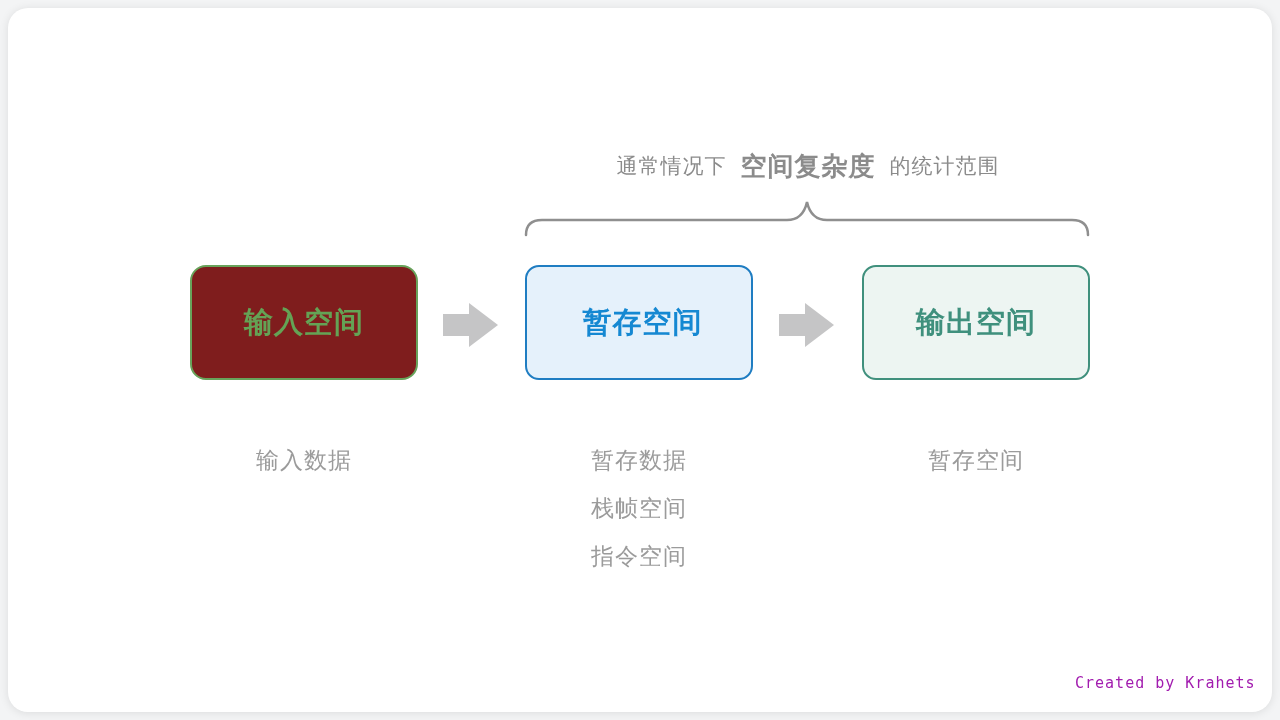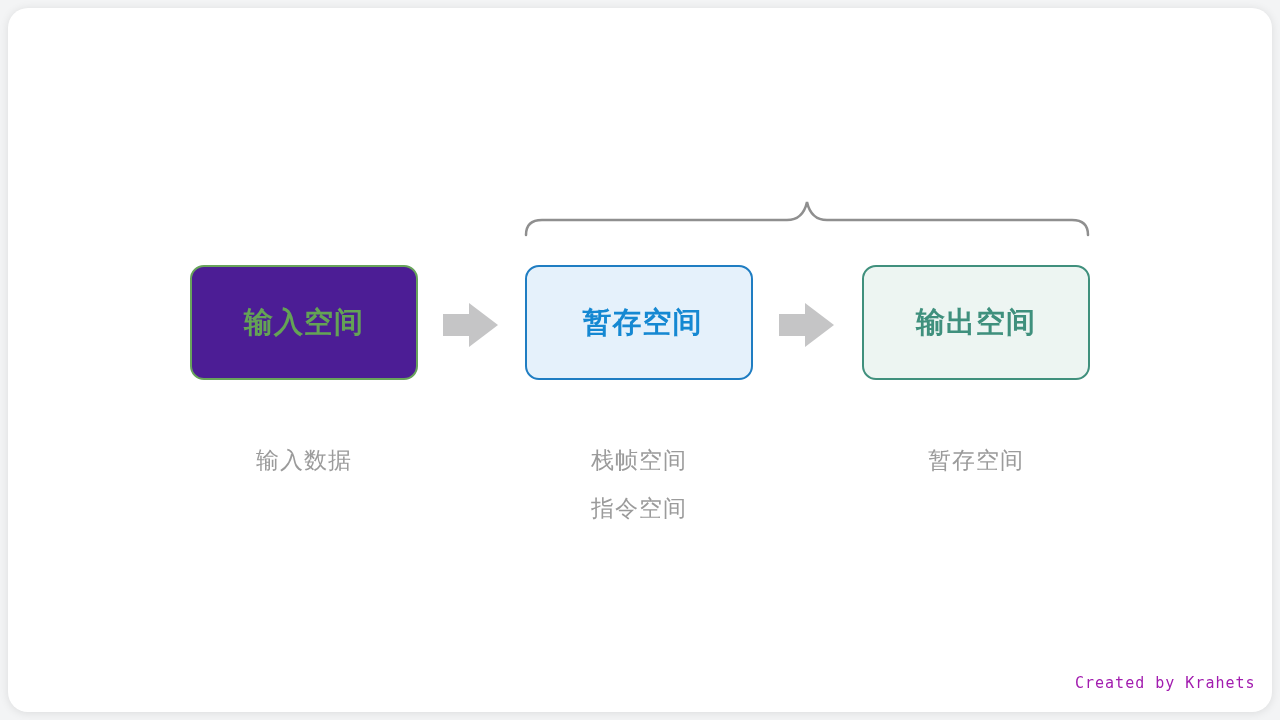--- a/index.html
+++ b/index.html
@@ -30,21 +30,21 @@
   .brace-wrap { left: 524px; top: 198px; width: 566px; height: 40px; }
 
   
   .node {
     width: 228px; height: 115px; top: 265px;
     border-radius: 14px; border: 2.5px solid;
     display: flex; align-items: center; justify-content: center;
     box-sizing: border-box;
     font-size: 29px; font-weight: 800; letter-spacing: 1px;
   }
-  .node-input  { left: 190px; border-color: #68a35b; background: #4c1d95; color: #64a355; }
+  .node-input  { left: 190px; border-color: #68a35b; background: #7f1d1d; color: #64a355; border-radius: 16px; }
   .node-buffer { left: 525px; border-color: #1f7dc2; background: #e5f1fb; color: #1588d2; padding-left: 7px; }
   .node-output { left: 862px; border-color: #40907d; background: #edf5f2; color: #3f907d; }
 
   
   .arrow { width: 56px; height: 46px; top: 302px; }
   .arrow-1 { left: 443px; }
   .arrow-2 { left: 779px; }
 
   
   .note-col {
@@ -63,20 +63,25 @@
     font-size: 15px; color: #a21caf; letter-spacing: 1px;
     white-space: nowrap;
   }
 </style>
 </head>
 <body>
 
 <div class="stage">
   <div class="card"></div>
 
+  <div class="abs title-row">
+    <span class="title-regular">通常情况下</span>
+    <span class="title-bold">空间复杂度</span>
+    <span class="title-regular">的统计范围</span>
+  </div>
 
   <div class="abs brace-wrap">
     <svg width="566" height="40" viewBox="0 0 566 40">
       <path d="M 2 37 Q 2 22 18 22 L 263 22 Q 279 22 283 4 Q 287 22 303 22 L 548 22 Q 564 22 564 37" fill="none" stroke="#8f8f8f" stroke-width="2.5" stroke-linecap="round"></path>
     </svg>
   </div>
 
   <div class="abs node node-input">
     <span>输入空间</span>
   </div>
@@ -95,20 +100,21 @@
   <div class="abs arrow arrow-2">
     <svg width="56" height="46" viewBox="0 0 56 46">
       <polygon points="0,12 26,12 26,1 55,23 26,45 26,34 0,34" fill="#c5c5c6"></polygon>
     </svg>
   </div>
 
   <div class="abs note-col note-col-input">
     <div>输入数据</div>
   </div>
   <div class="abs note-col note-col-buffer">
+    <div>暂存数据</div>
     <div>栈帧空间</div>
     <div>指令空间</div>
   </div>
   <div class="abs note-col note-col-output">
     <div>暂存空间</div>
   </div>
 
   <div class="abs credit">Created by Krahets</div>
 </div>
 

